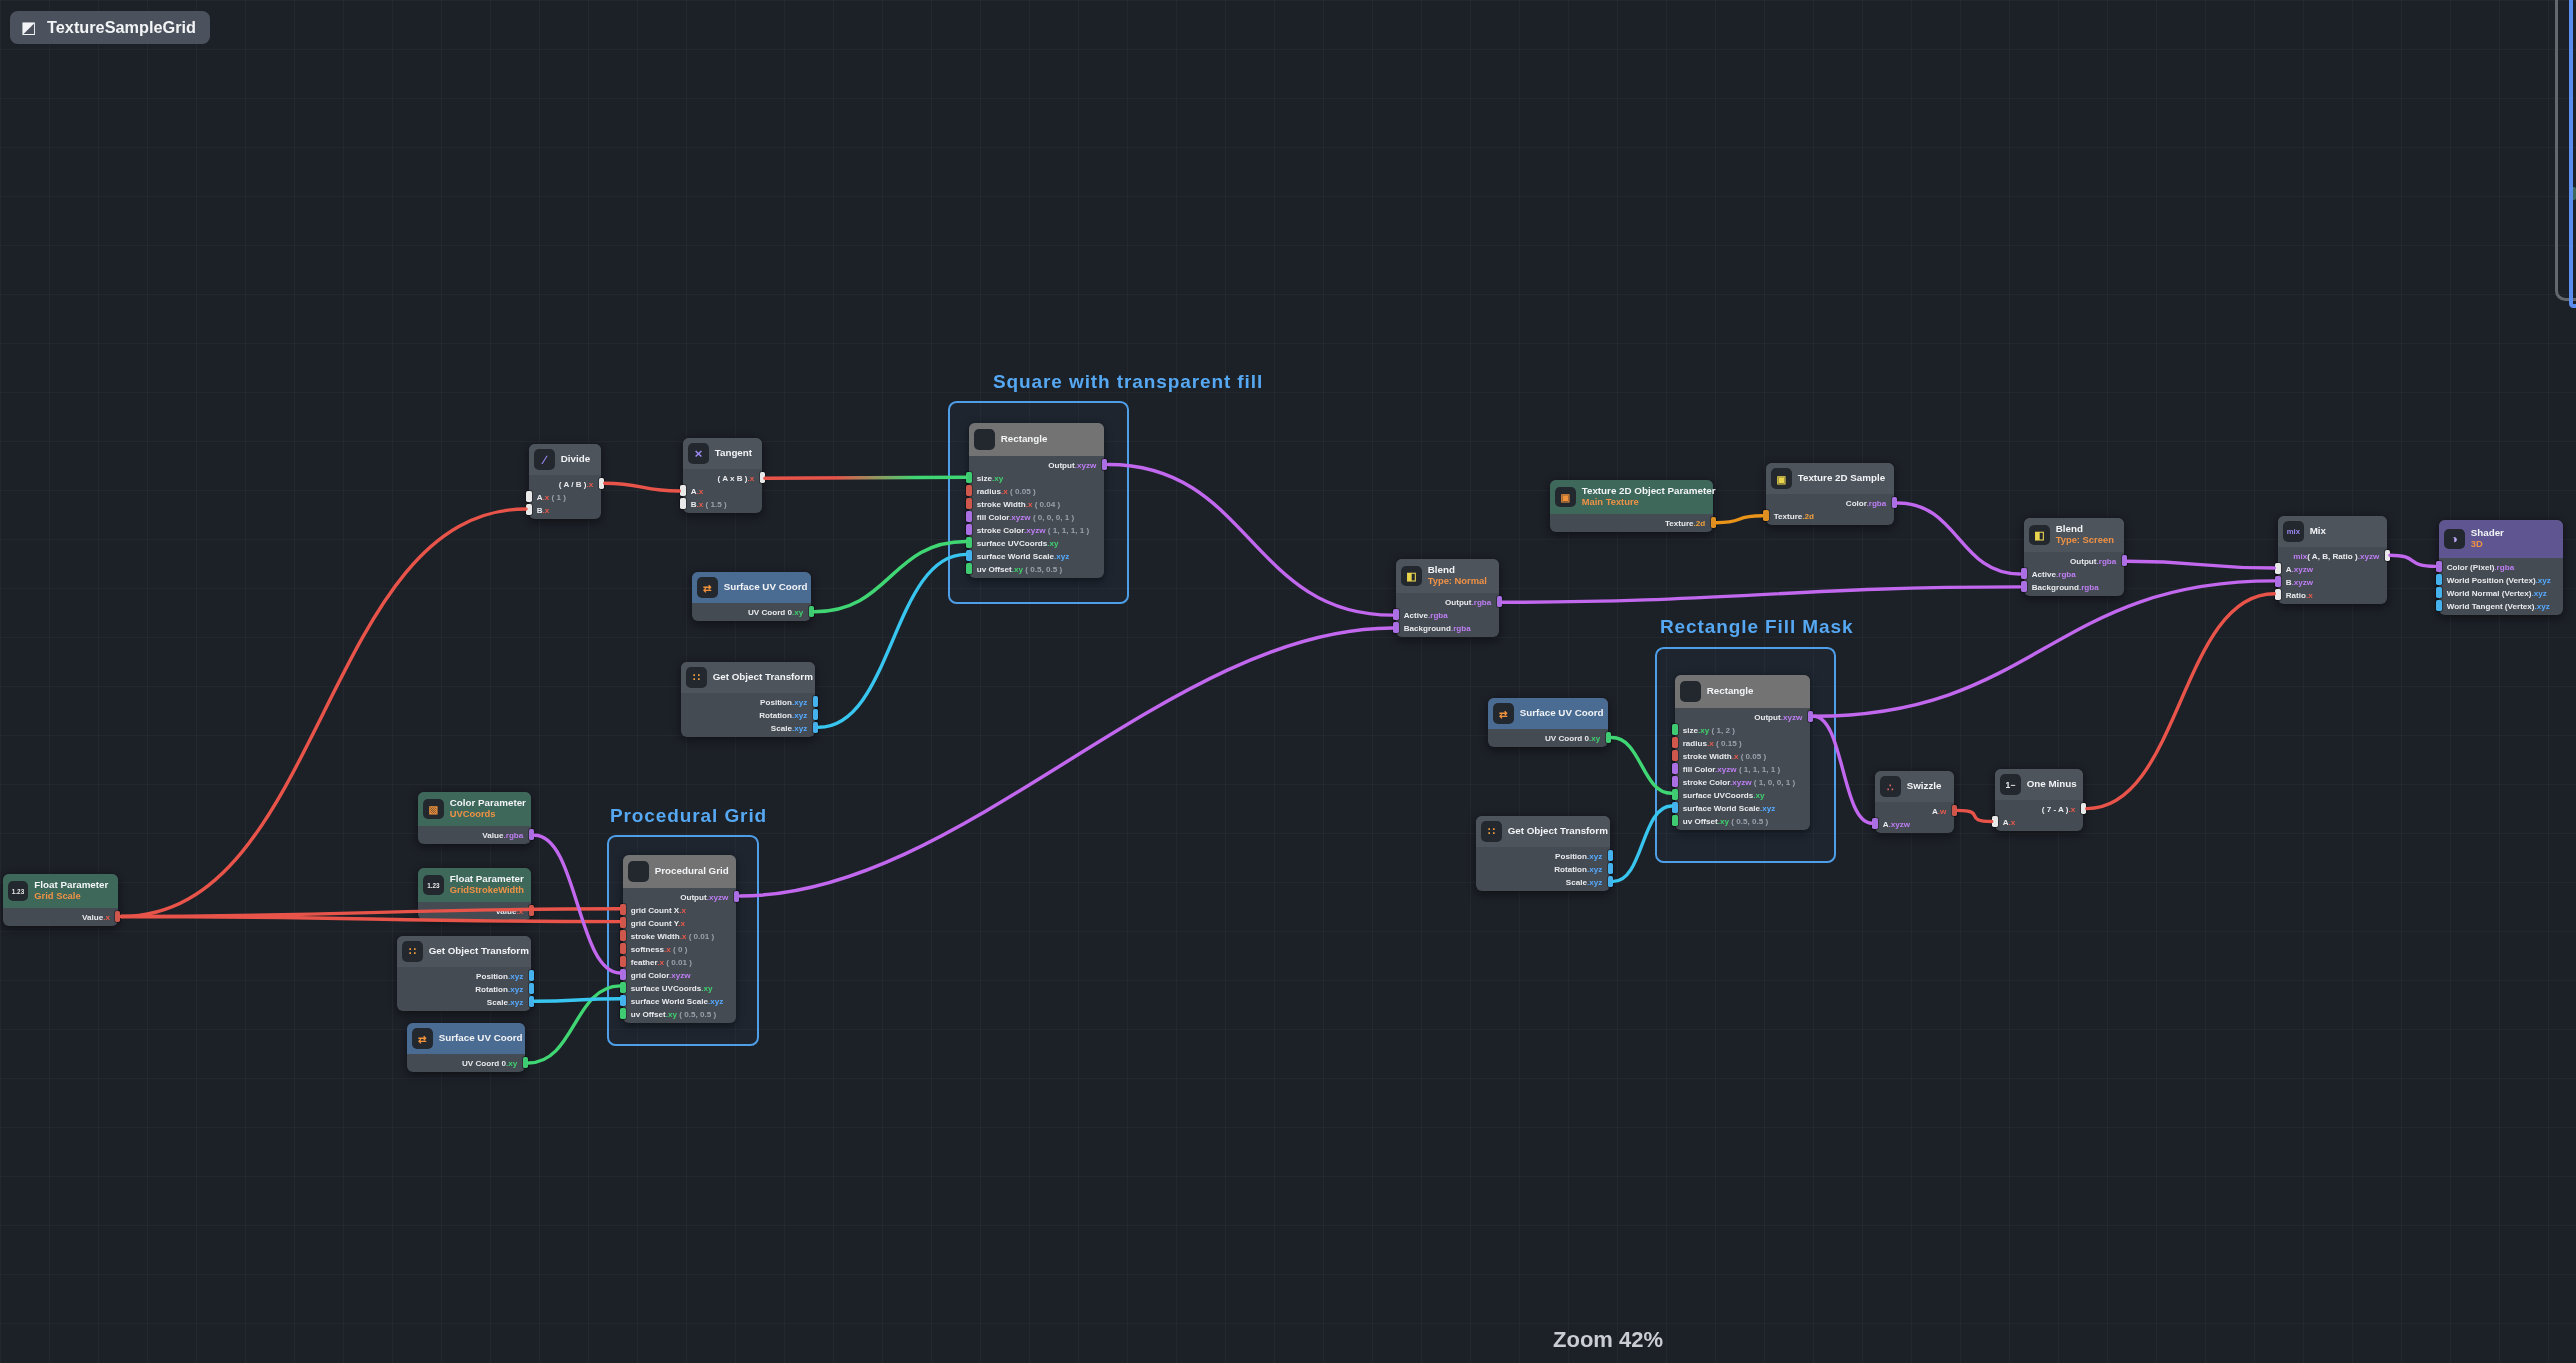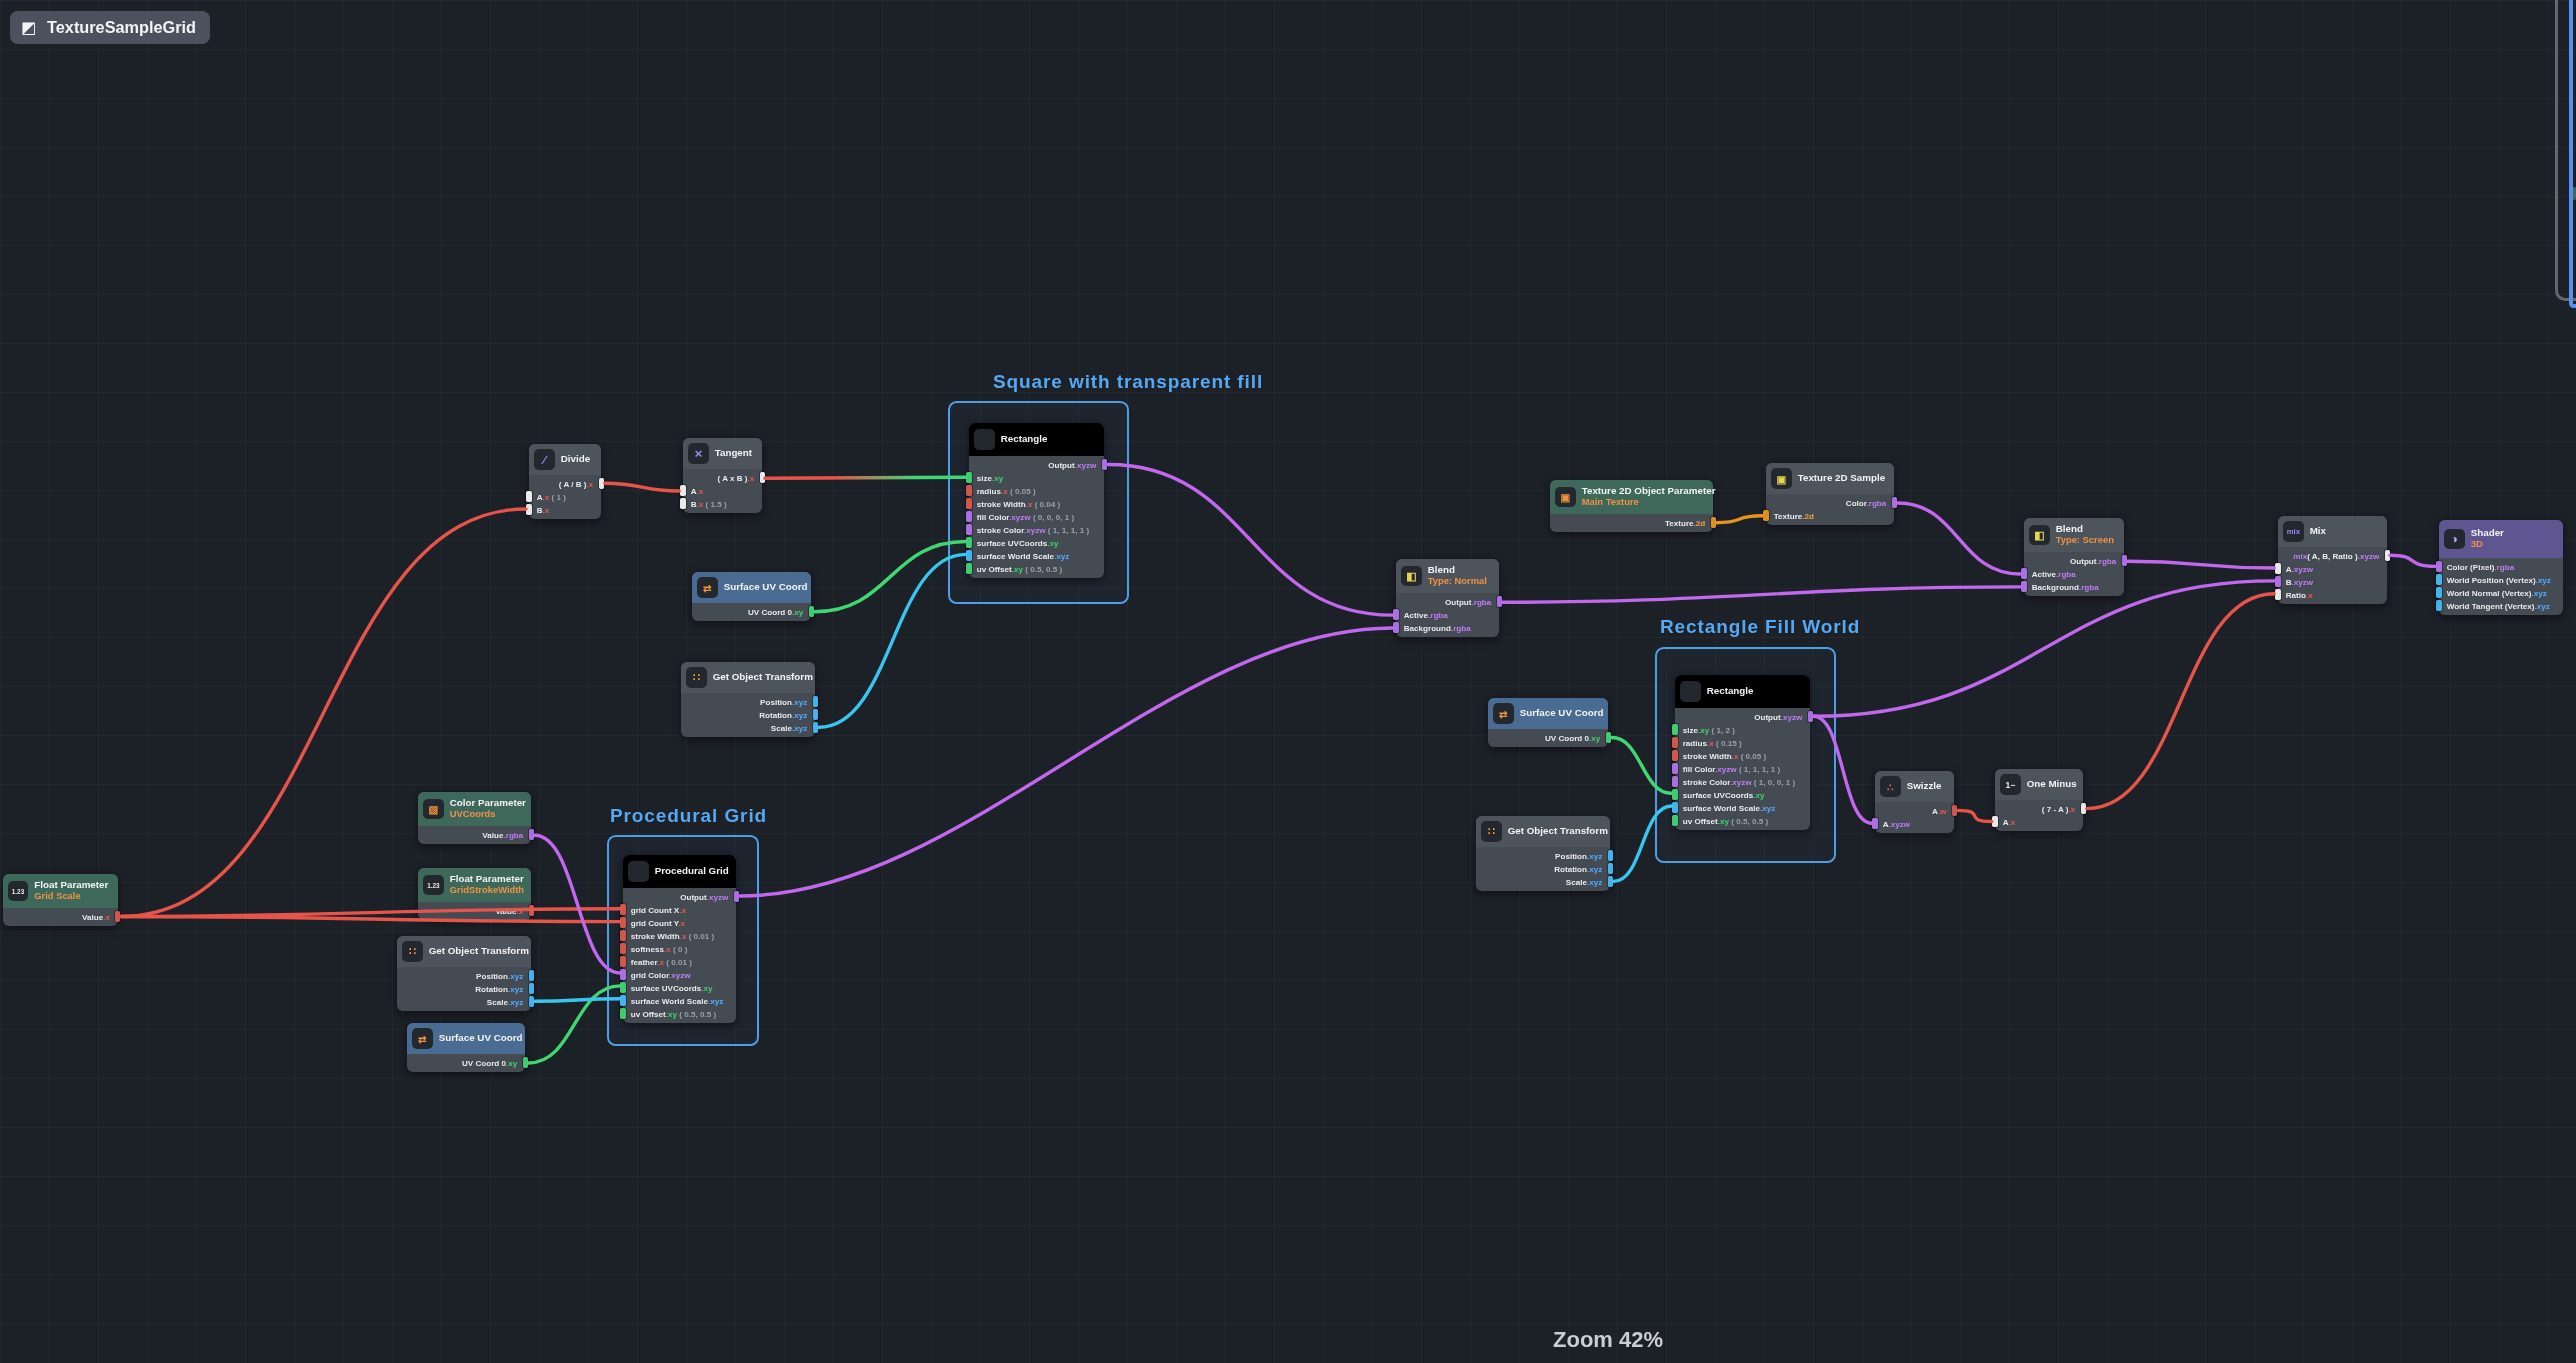--- a/index.html
+++ b/index.html
@@ -11,21 +11,21 @@
     background-size:49px 49px}
   
   .group{position:absolute;border:2.6px solid #4e9ee8;border-radius:8.6px;
          background:rgba(62,120,190,0.06);z-index:1}
   .group-label{position:absolute;font-size:19px;font-weight:700;color:#56a8f2;
                letter-spacing:0.9px;white-space:nowrap;z-index:2}
   
   .node{position:absolute;background:#454b53;border-radius:6px;z-index:10;
         box-shadow:0 2.6px 8.6px rgba(0,0,0,.45)}
   .hd{display:flex;align-items:center;gap:6px;padding:0 7.7px 0 5.1px;border-radius:6px 6px 0 0}
-  .hd-gray{background:#4e545c}.hd-brown{background:#000000}.hd-blue{background:#4a6b92}
+  .hd-gray{background:#4e545c}.hd-brown{background:#737373}.hd-blue{background:#4a6b92}
   .hd-teal{background:#3d685a}.hd-purple{background:#5f5590}
   .ic{width:20.6px;height:20.6px;border-radius:5.1px;background:#23272e;flex:none;
       display:flex;align-items:center;justify-content:center;font-weight:700}
   .txt{display:flex;flex-direction:column;justify-content:center;line-height:1.1}
   .t{font-size:9.8px;font-weight:700;color:#f2f4f6;white-space:nowrap}
   .s{font-size:9.4px;font-weight:700;color:#f09245;white-space:nowrap}
   .bd{padding:2.6px 0;position:relative}
   .row{position:relative;height:13px;line-height:13px;font-size:8.1px;font-weight:700;
        color:#e9ebee;white-space:nowrap}
   .row.in{padding-left:7.7px}
@@ -88,21 +88,21 @@
   </svg>
 
   <div class="edge-frag" style="left:2555px;top:-12px;width:69px;height:307px;border:3.4px solid #63686f;border-radius:10.3px"></div>
   <div class="edge-frag" style="left:2570px;top:187px;width:6px;height:13px;background:#3d685a;border-radius:1.7px"></div>
   <div class="edge-frag" style="left:2569px;top:-12px;width:34px;height:312px;border:4.3px solid #5b8def;border-radius:4.3px"></div>
 <div class="group" style="left: 948px; top: 401px; width: 177px; height: 199px;"></div>
     <div class="group-label" style="left: 945px; top: 371px; margin-left: 48px;">Square with transparent fill</div>
     <div class="group" style="left: 607px; top: 835px; width: 148px; height: 207px;"></div>
     <div class="group-label" style="left: 610px; top: 805px;">Procedural Grid</div>
     <div class="group" style="left: 1655px; top: 647px; width: 177px; height: 212px;"></div>
-    <div class="group-label" style="left: 1660px; top: 616px;">Rectangle Fill World</div>
+    <div class="group-label" style="left: 1660px; top: 616px;">Rectangle Fill Mask</div>
     <div class="node" style="left: 2.6px; top: 874px; width: 115px;">
       <div class="hd hd-teal" style="height: 34px;">
         <div class="ic">
           <span style="color:#e8e8e8;font-size:6.4px">1.23</span>
         </div>
         <div class="txt">
           <span class="t">Float Parameter</span>
           <span class="s">Grid Scale</span>
         </div>
       </div>

